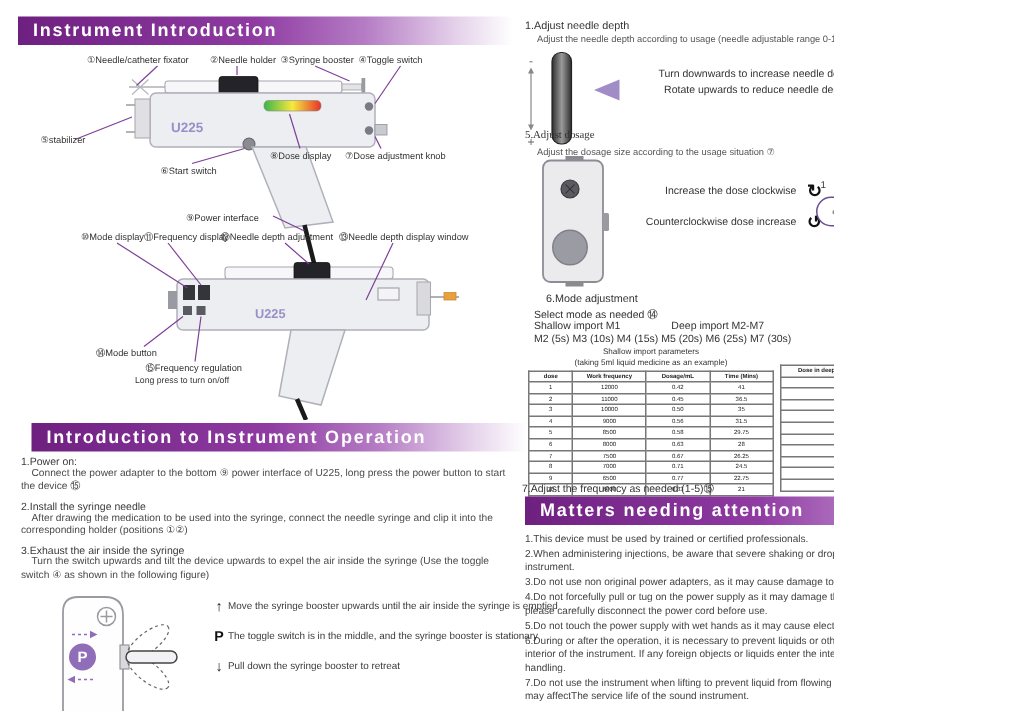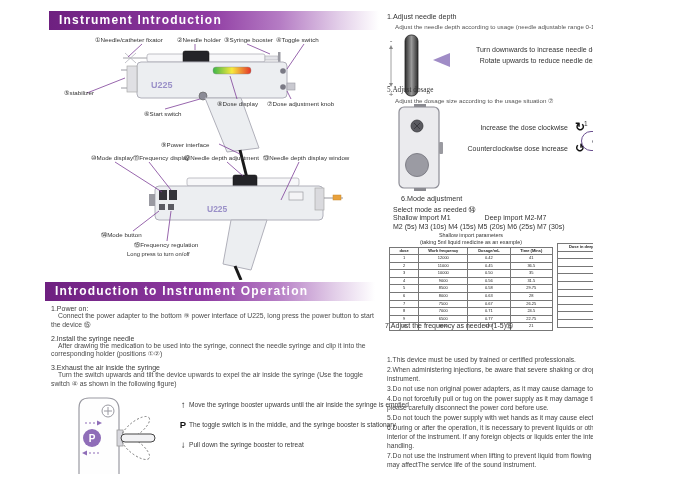--- a/index.html
+++ b/index.html
@@ -1,18 +1,18 @@
 <!DOCTYPE html>
 <html><head>
 <meta charset="utf-8">
 <style>
   * { margin:0; padding:0; box-sizing:border-box; }
   html,body { background:#fff; }
   .page { position:relative; width:556px; height:480px; background:#ffffff; overflow:hidden;
-          font-family:"Liberation Sans", sans-serif; color:#3a3a3a;margin-left:37px; }
+          font-family:"Liberation Sans", sans-serif; color:#3a3a3a; }
   .abs { position:absolute; }
   .banner { position:absolute; height:19px; line-height:19px; padding-left:10px;
             background:linear-gradient(90deg,#6e2080 0%,#8f3ba2 48%,#b57cc4 70%,#e3cfe9 88%,#ffffff 100%);
             color:#fff; font-weight:bold; font-size:12px; letter-spacing:1.2px; white-space:nowrap; }
   .lbl { position:absolute; font-size:6.2px; color:#333; white-space:nowrap; }
   .note { position:absolute; font-size:5.8px; color:#333; white-space:nowrap; }
   .sec { margin-bottom:5px; }
   .sec .t { font-size:7px; color:#3a3a3a; }
   .sec .b { font-size:6.8px; color:#4a4a4a; line-height:1.3; text-indent:7px; }
   .rtitle { position:absolute; font-size:7.2px; color:#333; white-space:nowrap; }
@@ -137,21 +137,21 @@
   <div class="lbl" style="left:124px; top:141px;">⑨Power interface</div>
 
   <div class="lbl" style="left:54px;  top:154px;">⑩Mode display</div>
   <div class="lbl" style="left:96px;  top:154px;">⑪Frequency display</div>
   <div class="lbl" style="left:147px; top:154px;">⑫Needle depth adjustment</div>
   <div class="lbl" style="left:226px; top:154px;">⑬Needle depth display window</div>
   <div class="lbl" style="left:64px;  top:231px;">⑭Mode button</div>
   <div class="lbl" style="left:97px;  top:241px;">⑮Frequency regulation</div>
   <div class="note" style="left:90px; top:251px;">Long press to turn on/off</div>
 
-  <div class="banner" style="left:8px; top:282px; width:330px;">
+  <div class="banner" style="left:21px; top:282px; width:330px;">
     <span>Introduction to Instrument Operation</span>
   </div>
 
   <div class="abs" style="left:14px; top:305px; width:328px;">
     <div class="sec">
       <div class="t">1.Power on:</div>
       <div class="b">Connect the power adapter to the bottom ⑨ power interface of U225, long press the power button to start the device ⑮</div>
     </div>
     <div class="sec">
       <div class="t">2.Install the syringe needle</div>
@@ -426,20 +426,23 @@
           <tr>
             <td>Gear10</td>
             <td>100ul</td>
           </tr>
         </tbody>
       </table>
   </div>
 
   <div class="rline" style="left:348px; top:321px;">7.Adjust the frequency as needed (1-5)⑮</div>
 
+  <div class="banner" style="left:350px; top:331px; width:324px;">
+    <span>Matters needing attention</span>
+  </div>
 
   <div class="abs" style="left:350px; top:356px; width:326px;">
     <div class="att-item">1.This device must be used by trained or certified professionals.</div>
     <div class="att-item">2.When administering injections, be aware that severe shaking or dropping may affect the normal use of the instrument.</div>
     <div class="att-item">3.Do not use non original power adapters, as it may cause damage to the host.</div>
     <div class="att-item">4.Do not forcefully pull or tug on the power supply as it may damage the power cord. In case of entanglement, please carefully disconnect the power cord before use.</div>
     <div class="att-item">5.Do not touch the power supply with wet hands as it may cause electric shock or fire hazards.</div>
     <div class="att-item">6.During or after the operation, it is necessary to prevent liquids or other foreign objects from entering the interior of the instrument. If any foreign objects or liquids enter the interior, please contact the manufacturer for handling.</div>
     <div class="att-item">7.Do not use the instrument when lifting to prevent liquid from flowing into the interior of the instrument, which may affectThe service life of the sound instrument.</div>
   </div>

